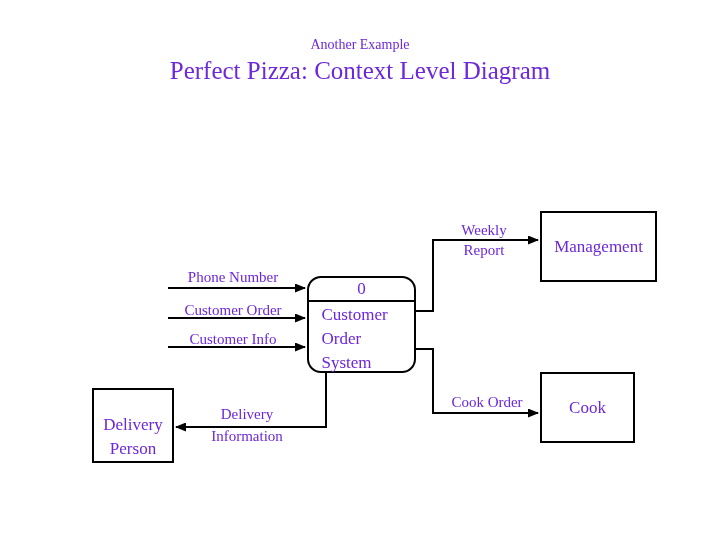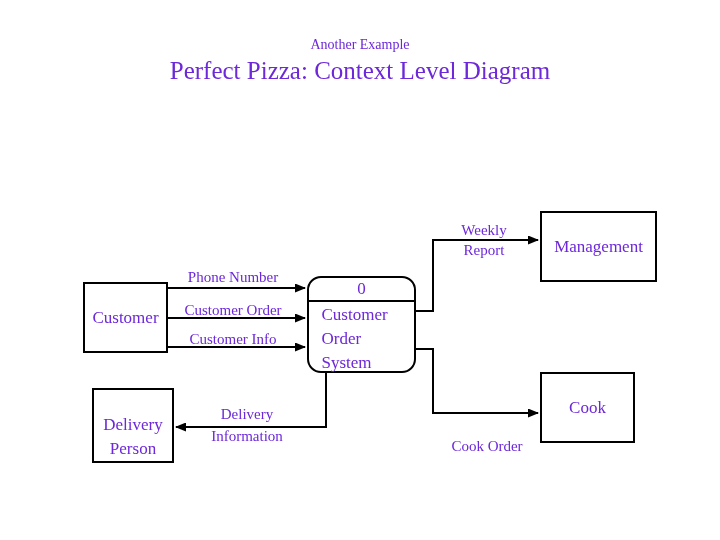--- a/index.html
+++ b/index.html
@@ -90,21 +90,21 @@
     line-height: 20px;
     white-space: nowrap;
   }
   .flow-label.wrapped {
     white-space: normal;
   }
   .label-phone     { left: 233px; top: 277px; }
   .label-order     { left: 233px; top: 310px; }
   .label-info      { left: 233px; top: 339px; }
   .label-weekly    { left: 484px; top: 240px; width: 64px; }
-  .label-cook      { left: 487px; top: 402px; margin-top: 44px; }
+  .label-cook      { left: 487px; top: 402px; }
   .label-delivery  { left: 247px; top: 425px; width: 92px; line-height: 22px; }
 </style>
 </head>
 <body>
 
 <div class="slide">
 
   <div class="subtitle">Another Example</div>
   <div class="title">Perfect Pizza: Context Level Diagram</div>
 
@@ -115,23 +115,20 @@
       </marker>
     </defs>
     <path d="M168,288 L305,288" stroke="#000000" stroke-width="2" fill="none" marker-end="url(#arrow-right)"></path>
     <path d="M168,318 L305,318" stroke="#000000" stroke-width="2" fill="none" marker-end="url(#arrow-right)"></path>
     <path d="M168,347 L305,347" stroke="#000000" stroke-width="2" fill="none" marker-end="url(#arrow-right)"></path>
     <path d="M416,311 L433,311 L433,240 L538,240" stroke="#000000" stroke-width="2" fill="none" marker-end="url(#arrow-right)"></path>
     <path d="M416,349 L433,349 L433,413 L538,413" stroke="#000000" stroke-width="2" fill="none" marker-end="url(#arrow-right)"></path>
     <path d="M326,373 L326,427 L176,427" stroke="#000000" stroke-width="2" fill="none" marker-end="url(#arrow-right)"></path>
   </svg>
 
-  <div class="entity entity-customer">
-    <span>Customer</span>
-  </div>
 
   <div class="entity entity-delivery">
     <span class="wrap-narrow">Delivery Person</span>
   </div>
 
   <div class="entity entity-cook">
     <span>Cook</span>
   </div>
 
   <div class="entity entity-management">

